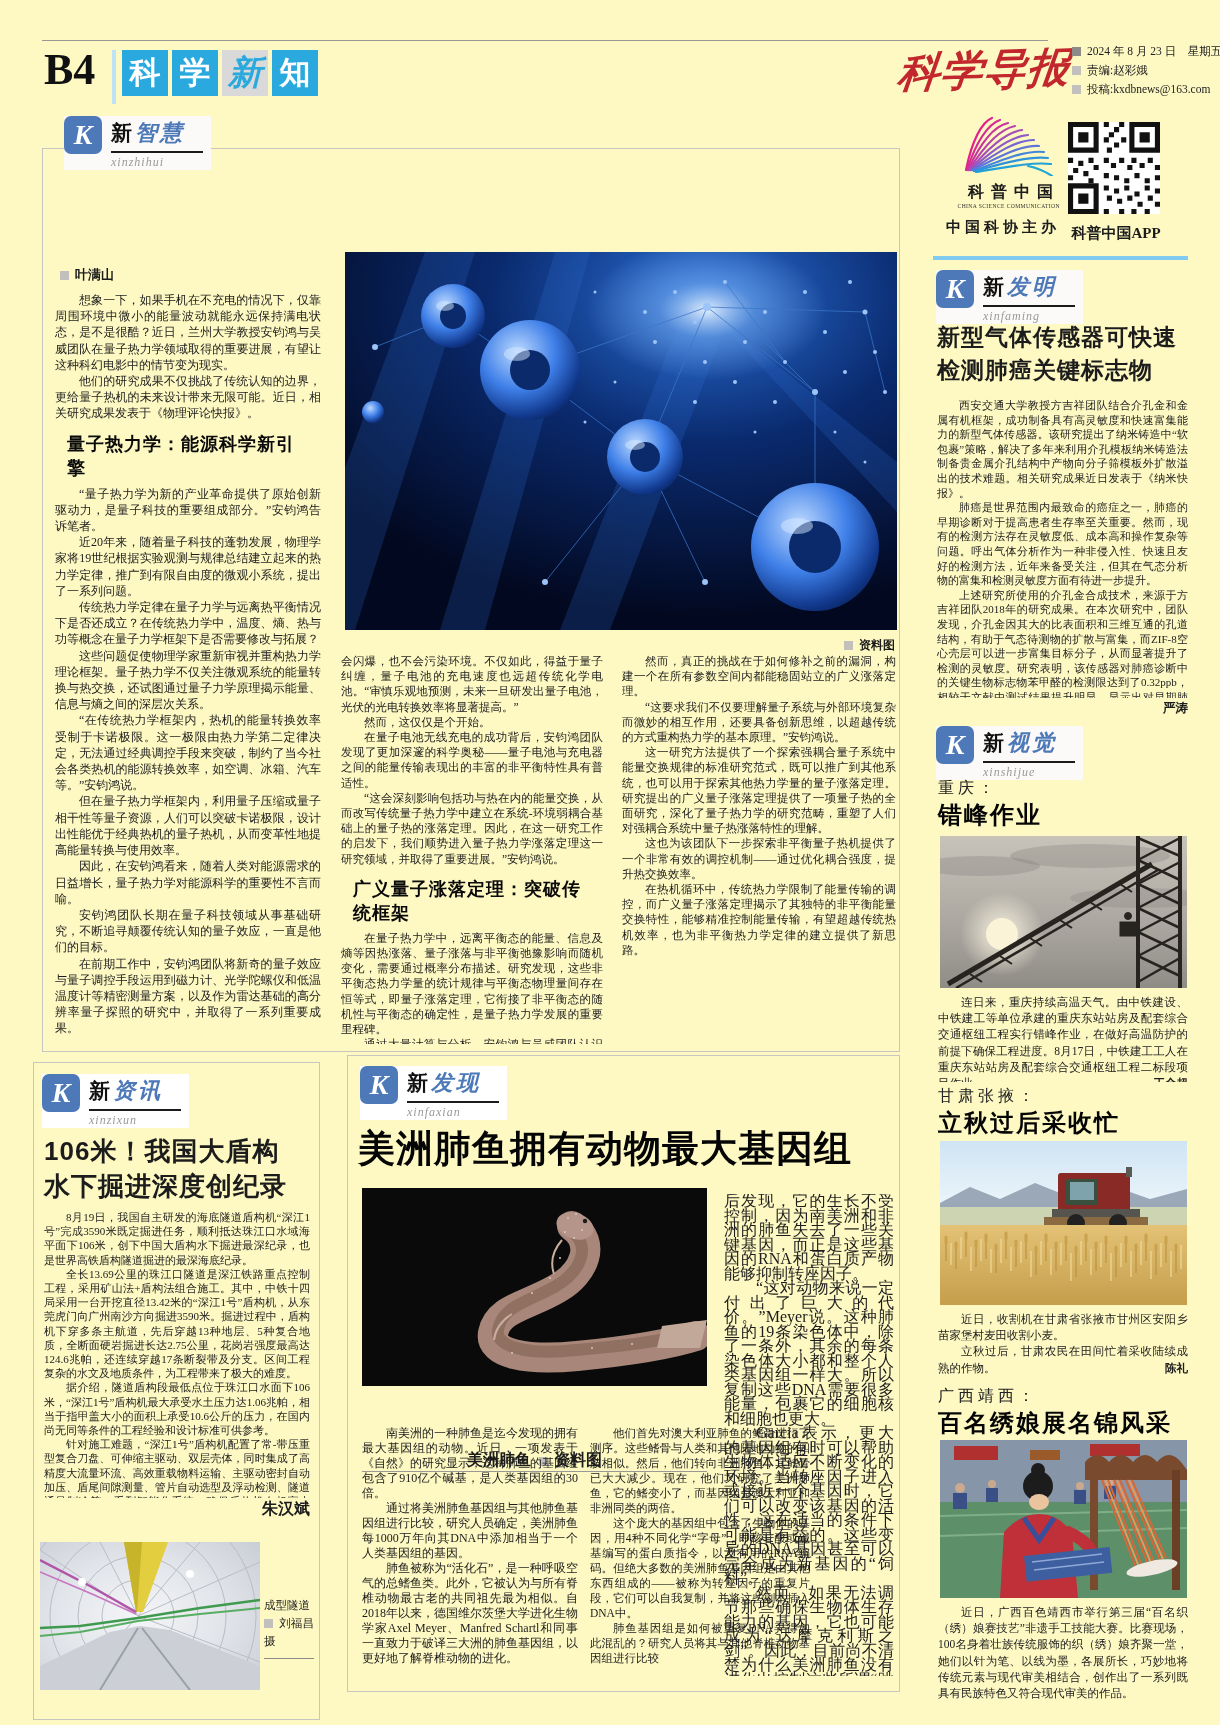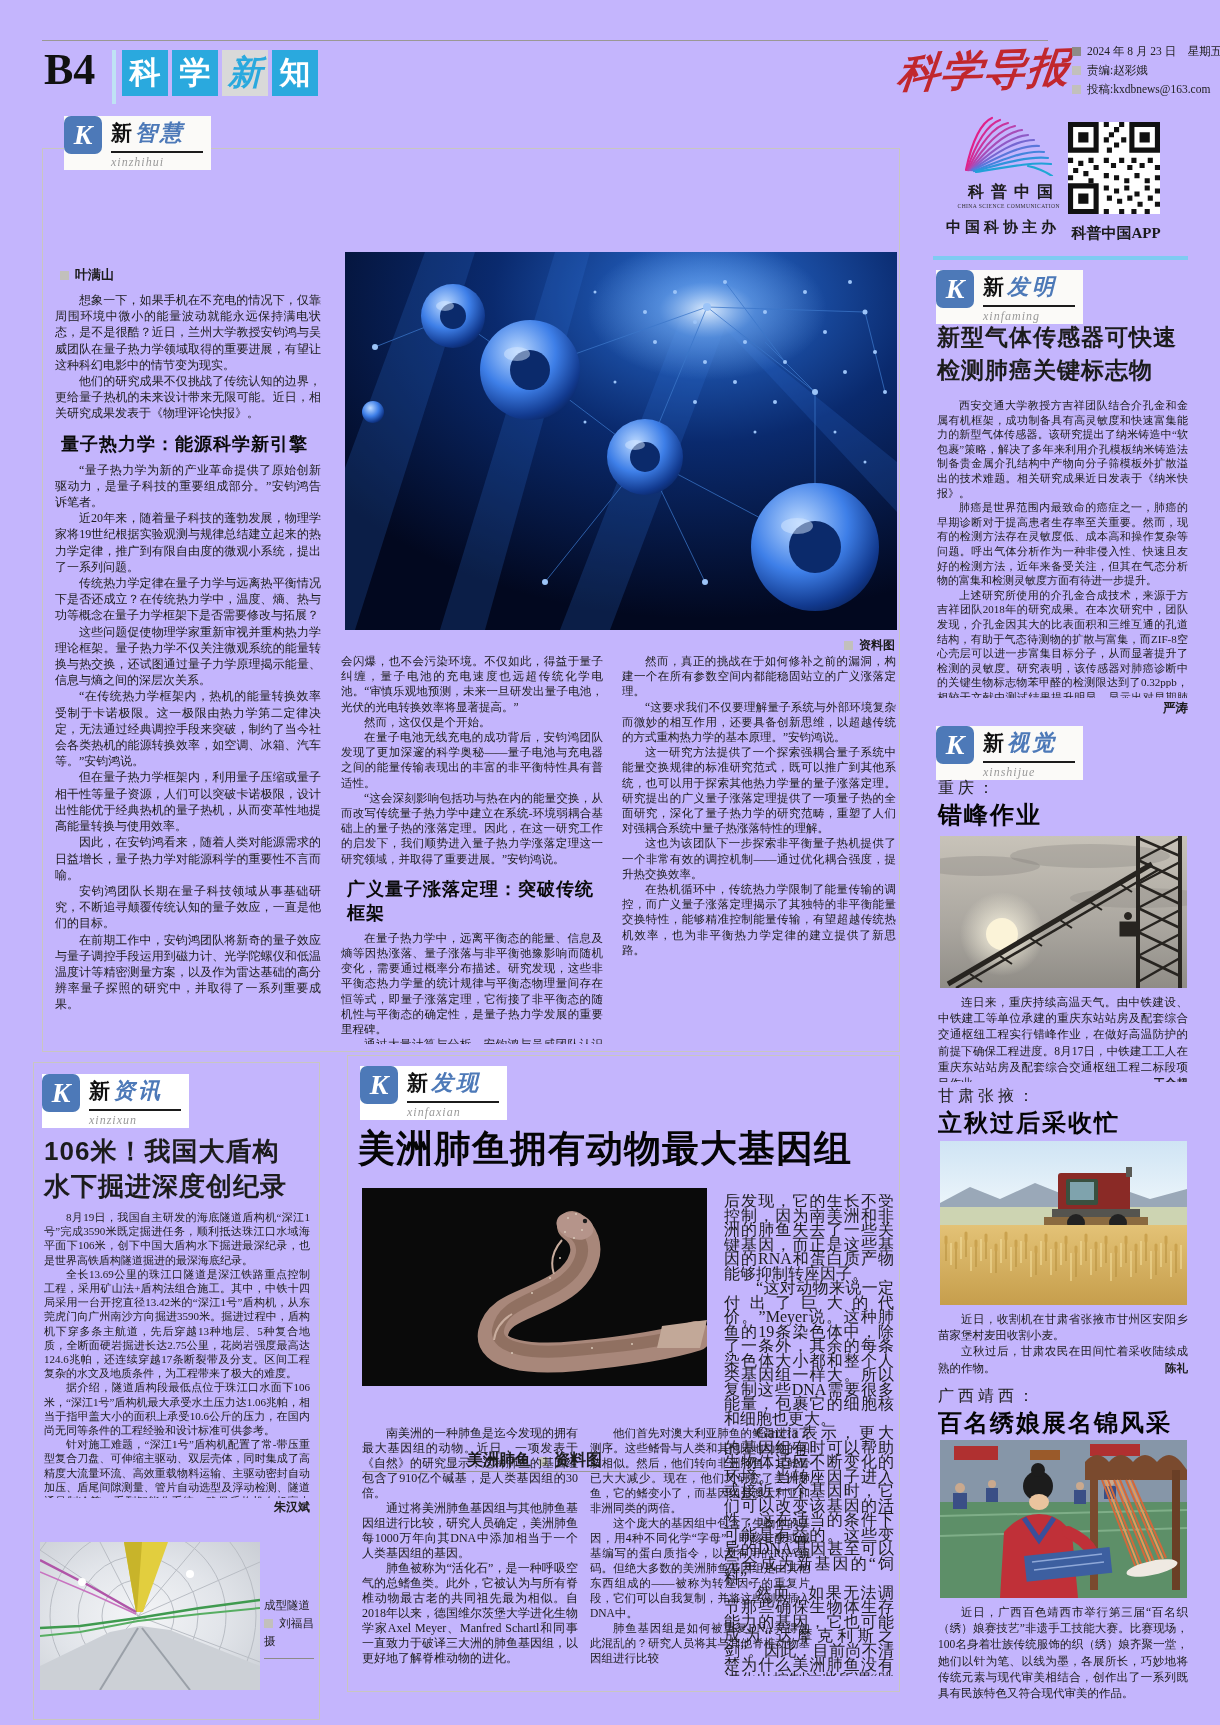--- a/index.html
+++ b/index.html
@@ -1,16 +1,16 @@
 <!DOCTYPE html>
 <html><head>
 <meta charset="utf-8">
 <style>
   html,body{margin:0;padding:0;background:#e8e6e2}
-  #page{position:relative;width:1220px;height:1725px;background:#c4b5fd;overflow:hidden;
+  #page{position:relative;width:1220px;height:1725px;background:#fef9c3;overflow:hidden;
         font-family:"Liberation Serif",serif;color:#1c1c1c}
   .abs{position:absolute}
   .sans{font-family:"Liberation Sans",sans-serif}
   .frame{border:1px solid #c9c6c1}
   .p{margin:0;text-indent:2em;text-align:justify}
   .noind{text-indent:0}
   .sq{display:inline-block;width:9px;height:9px;background:#c2c0bc;margin-right:6px;vertical-align:-1px}
   .sq.dark{background:#8d8b87}
   
   #hdr-rule{left:42px;top:40px;width:1006px;border-top:1.6px solid #9a9894}
@@ -35,21 +35,21 @@
   
   #main-box{left:42px;top:148px;width:856px;height:902px}
   #q-badge{left:64px;top:116px}
   #q-title{left:54px;top:166px;width:800px;font:900 42px "Liberation Sans",sans-serif;letter-spacing:0.5px;color:#050505}
   #q-byline{left:60px;top:266px;font-weight:700;font-size:13px}
   #q-col1{left:55px;top:292px;width:266px;height:750px;overflow:hidden;font-size:12px;line-height:16.2px}
   #q-hero{left:345px;top:252px;width:552px;height:378px}
   #q-hero-cap{left:640px;top:637px;width:255px;text-align:right;font-weight:700;font-size:12px}
   #q-col2{left:341px;top:654px;width:262px;height:390px;overflow:hidden;font-size:11.5px;line-height:15.2px}
   #q-col3{left:622px;top:654px;width:274px;height:390px;overflow:hidden;font-size:11.5px;line-height:15.2px}
-  h3.sub{font:900 18px "Liberation Sans",sans-serif;margin:10px 6px 6px;letter-spacing:1px;text-indent:0;color:#0a0a0a}
+  h3.sub{font:900 18px "Liberation Sans",sans-serif;margin:10px 12px 6px;letter-spacing:1px;text-indent:0;color:#0a0a0a}
   
   #logo-block{left:930px;top:114px;width:130px;text-align:right}
   #logo-cn{font:900 16px "Liberation Sans",sans-serif;letter-spacing:7px;margin-top:2px}
   #logo-en{font-size:5.6px;letter-spacing:.4px;color:#333}
   #organizer{font:700 15px "Liberation Serif",serif;letter-spacing:4px;margin-top:9px}
   #qr-block{left:1068px;top:122px;width:120px;text-align:left}
   #qr-label{left:1056px;top:224px;width:120px;text-align:center;font:700 15px "Liberation Serif",serif}
   #side-divider{left:933px;top:256px;width:255px;height:4px;background:#7fcbf2}
   #s-badge{left:936px;top:270px}
   #s-title1{left:937px;top:322px;width:252px;font:900 23px "Liberation Sans",sans-serif;letter-spacing:1px}
@@ -70,21 +70,21 @@
   #v2-cap{left:938px;top:1311px;width:250px;height:70px;overflow:hidden}
   #v3-place{left:938px;top:1386px} #v3-title{left:938px;top:1407px}
   #v3-photo{left:940px;top:1440px}
   #v3-cap{left:938px;top:1604px;width:250px;height:98px;overflow:hidden}
   
   #t-box{left:33px;top:1062px;width:285px;height:656px}
   #t-badge{left:42px;top:1074px}
   #t-title1{left:44px;top:1134px;width:268px;font:900 26px "Liberation Sans",sans-serif;letter-spacing:1px}
   #t-title2{left:44px;top:1169px;width:268px;font:900 26px "Liberation Sans",sans-serif;letter-spacing:1px}
   #t-body{left:44px;top:1210px;width:266px;height:288px;overflow:hidden;font-size:11px;line-height:14.2px}
-  #t-author{left:44px;top:1499px;width:266px;text-align:right;font-weight:700;font-size:12px}
+  #t-author{left:44px;top:1499px;width:266px;text-align:right;font-weight:700;font-size:16px}
   #t-photo{left:40px;top:1542px}
   #t-photo-cap{left:264px;top:1596px;width:50px;font-size:11.5px;line-height:18px;text-align:justify;
                border-bottom:1px solid #8d8b87;padding-bottom:8px}
   
   #l-box{left:347px;top:1055px;width:551px;height:635px}
   #l-badge{left:360px;top:1066px}
   #l-title{left:358px;top:1124px;width:532px;font:900 37px "Liberation Sans",sans-serif;letter-spacing:1px;color:#050505}
   #l-photo{left:362px;top:1188px}
   #l-cap{left:362px;top:1450px;width:345px;text-align:center;font-weight:700;font-size:16px;
          border-bottom:1px solid #9a9894;padding-bottom:0}

